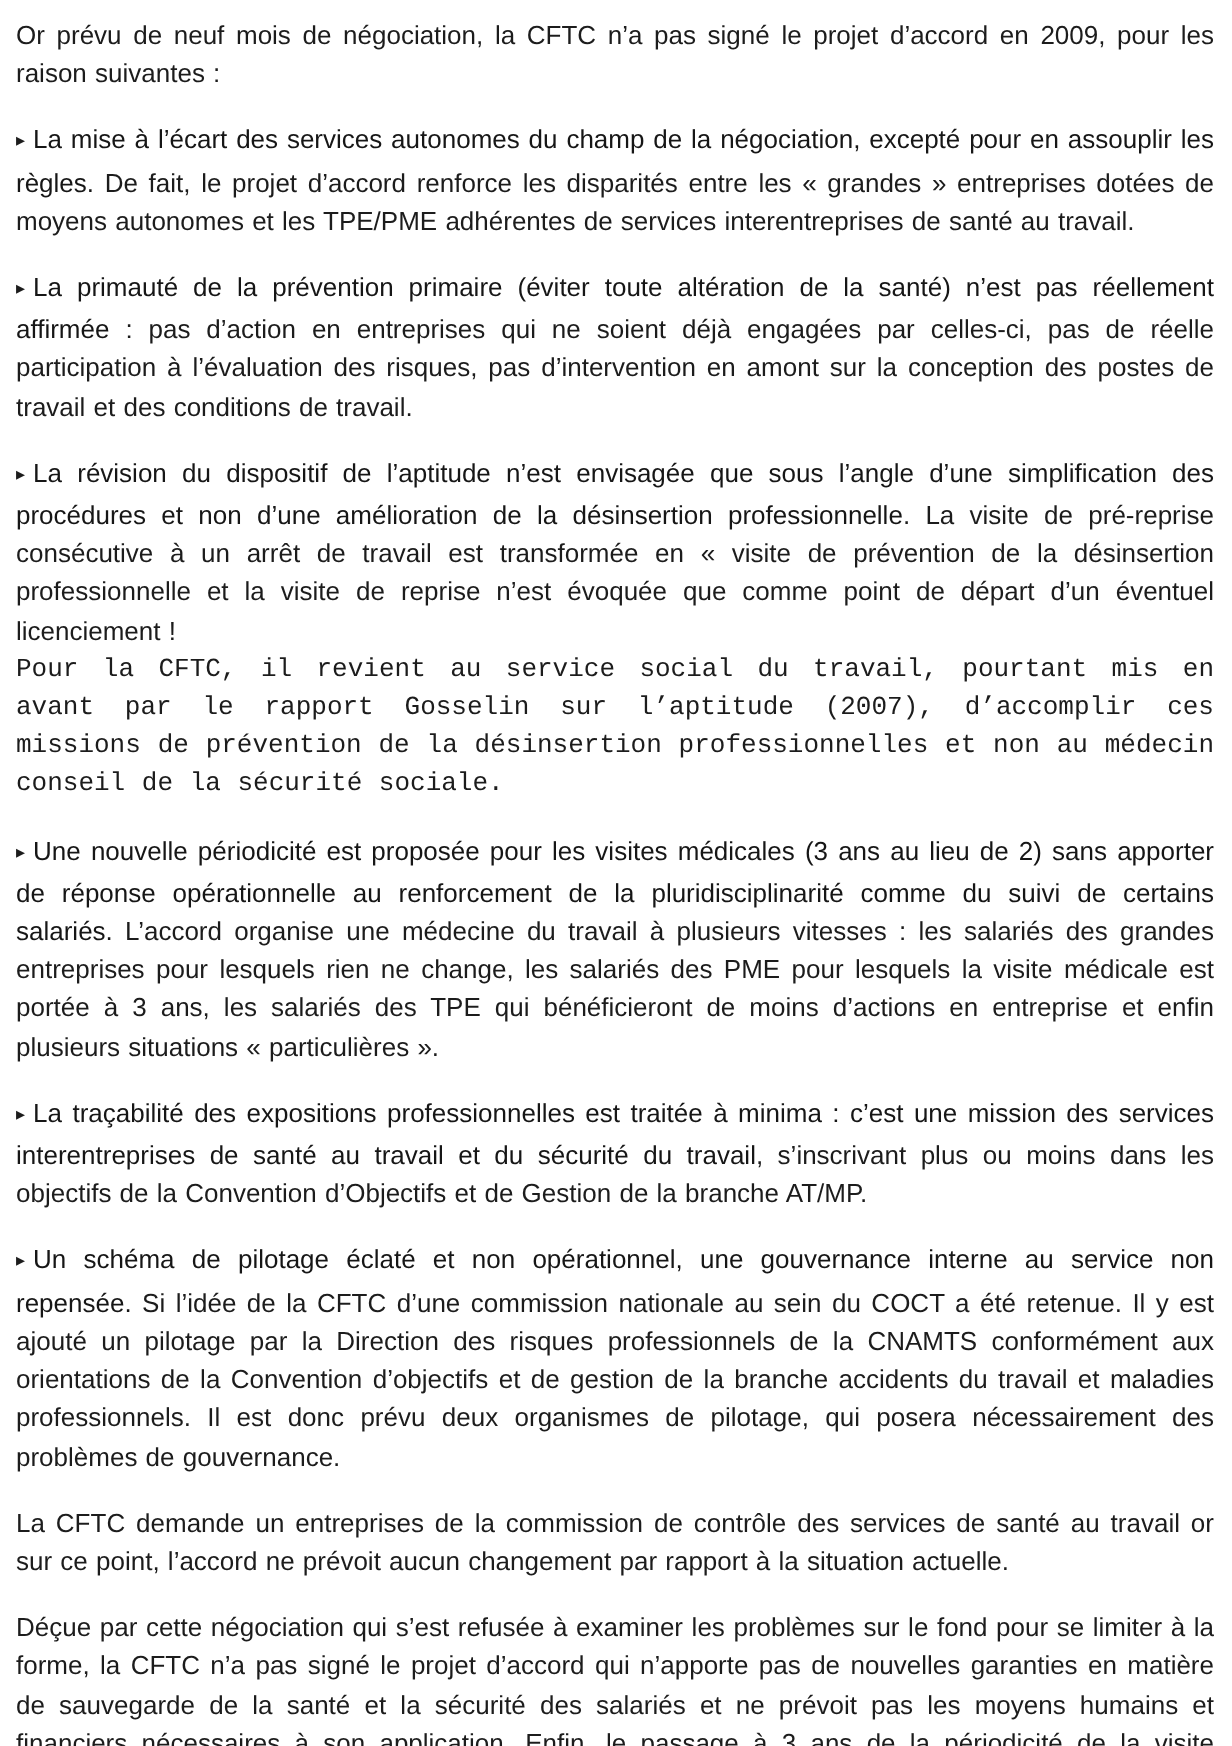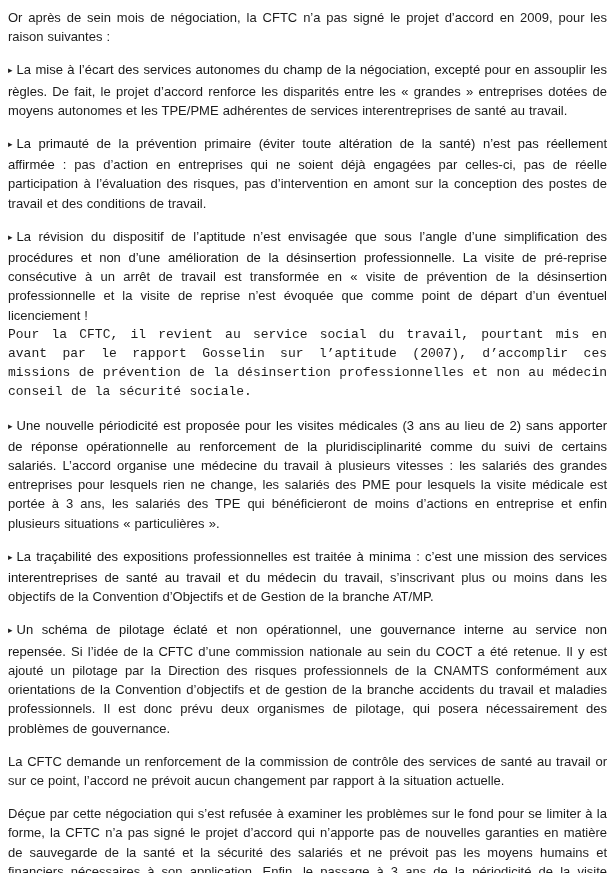--- a/index.html
+++ b/index.html
@@ -43,32 +43,32 @@
     position: relative;
     top: -1px;
     color: #1c1c1c;
   }
 </style>
 </head>
 <body>
 
 <div class="page">
 
-  <p>Or après de sein mois de négociation, la CFTC n’a pas signé le projet d’accord en 2009, pour les raison suivantes :</p>
+  <p>Or prévu de neuf mois de négociation, la CFTC n’a pas signé le projet d’accord en 2009, pour les raison suivantes :</p>
 
   <p><span class="glyph">▸</span><b>La mise à l’écart des services autonomes du champ de la négociation, excepté pour en assouplir les règles.</b><span> De fait, le projet d’accord renforce les disparités entre les « grandes » entreprises dotées de moyens autonomes et les TPE/PME adhérentes de services interentreprises de santé au travail.</span></p>
 
   <p><span class="glyph">▸</span><b>La primauté de la prévention primaire (éviter toute altération de la santé) n’est pas réellement affirmée</b><span> : pas d’action en entreprises qui ne soient déjà engagées par celles-ci, pas de réelle participation à l’évaluation des risques, pas d’intervention en amont sur la conception des postes de travail et des conditions de travail.</span></p>
 
   <p><span class="glyph">▸</span><b>La révision du dispositif de l’aptitude n’est envisagée que sous l’angle d’une simplification des procédures et non d’une amélioration de la désinsertion professionnelle</b><span>. La visite de pré-reprise consécutive à un arrêt de travail est transformée en « visite de prévention de la désinsertion professionnelle et la visite de reprise n’est évoquée que comme point de départ d’un éventuel licenciement !</span></p>
   <p class="follow">Pour la CFTC, il revient au service social du travail, pourtant mis en avant par le rapport Gosselin sur l’aptitude (2007), d’accomplir ces missions de prévention de la désinsertion professionnelles et non au médecin conseil de la sécurité sociale.</p>
 
   <p><span class="glyph">▸</span><b>Une nouvelle périodicité est proposée pour les visites médicales (3 ans au lieu de 2) sans apporter de réponse opérationnelle au renforcement de la pluridisciplinarité comme du suivi de certains salariés.</b><span>  L’accord organise une médecine du travail à plusieurs vitesses : les salariés des grandes entreprises pour lesquels rien ne change, les salariés des PME pour lesquels la visite médicale est portée à 3 ans, les salariés des TPE qui bénéficieront de moins d’actions en entreprise et enfin plusieurs situations « particulières ».</span></p>
 
-  <p><span class="glyph">▸</span><b>La traçabilité des expositions professionnelles est traitée à minima : c’est une mission des services interentreprises de santé au travail et du médecin du travail</b><span>, s’inscrivant plus ou moins dans les objectifs de la Convention d’Objectifs et de Gestion de la branche AT/MP.</span></p>
+  <p><span class="glyph">▸</span><b>La traçabilité des expositions professionnelles est traitée à minima : c’est une mission des services interentreprises de santé au travail et du sécurité du travail</b><span>, s’inscrivant plus ou moins dans les objectifs de la Convention d’Objectifs et de Gestion de la branche AT/MP.</span></p>
 
   <p><span class="glyph">▸</span><b>Un schéma de pilotage éclaté et non opérationnel, une gouvernance interne au service non repensée.</b><span>  Si l’idée de la CFTC d’une commission nationale au sein du COCT a été retenue. Il y est ajouté un pilotage par la Direction des risques professionnels de la CNAMTS conformément aux orientations de la Convention d’objectifs et de gestion de la branche accidents du travail et maladies professionnels. Il est donc prévu deux organismes de pilotage, qui posera nécessairement des problèmes de gouvernance.</span></p>
 
-  <p>La CFTC demande un renforcement de la commission de contrôle des services de santé au travail or sur ce point, l’accord ne prévoit aucun changement par rapport à la situation actuelle.</p>
+  <p>La CFTC demande un entreprises de la commission de contrôle des services de santé au travail or sur ce point, l’accord ne prévoit aucun changement par rapport à la situation actuelle.</p>
 
   <p>Déçue par cette négociation qui s’est refusée à examiner les problèmes sur le fond pour se limiter à la forme, la CFTC n’a pas signé le projet d’accord qui n’apporte pas de nouvelles garanties en matière de sauvegarde de la santé et la sécurité des salariés et ne prévoit pas les moyens humains et financiers nécessaires à son application. Enfin, le passage à 3 ans de la périodicité de la visite médicale, permet tout juste de dire qu’il faudra un nouvel accord dans 6 ans ; le temps de se rendre compte que même cette situation sera alors intenable.</p>
 
 </div>
 
 </body></html>

